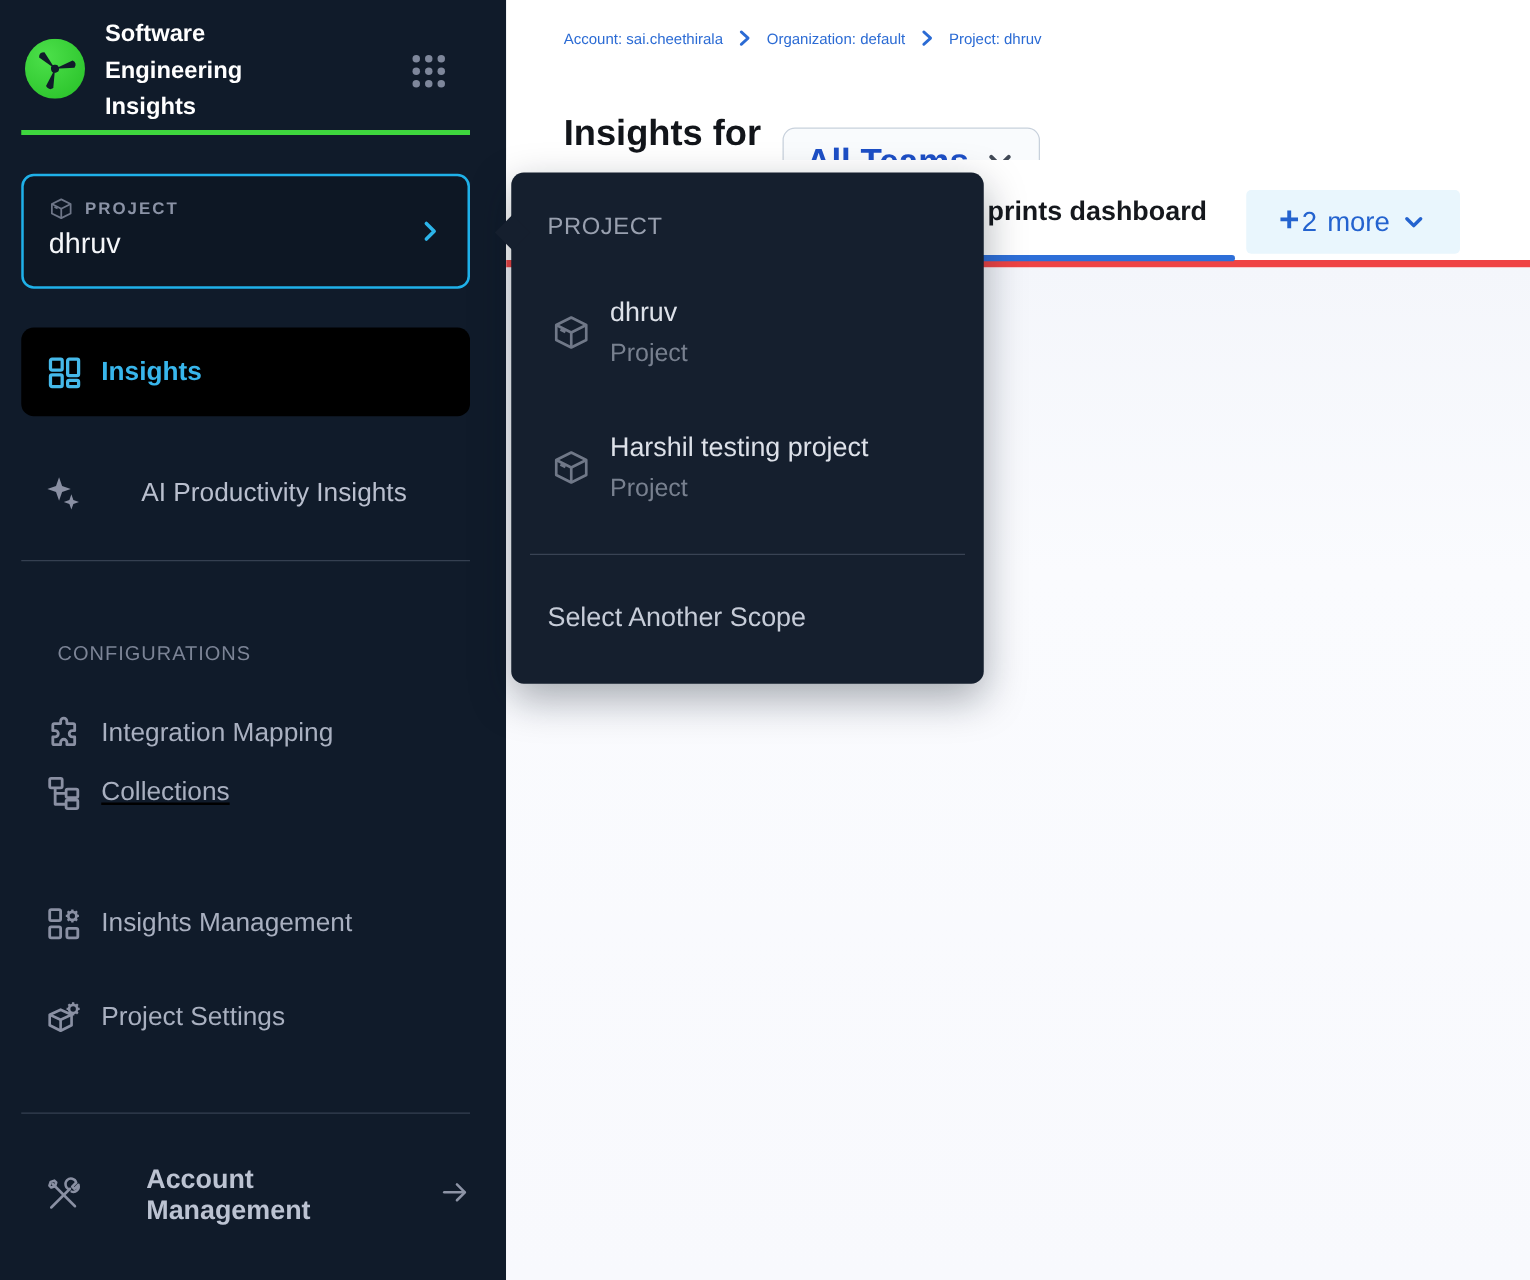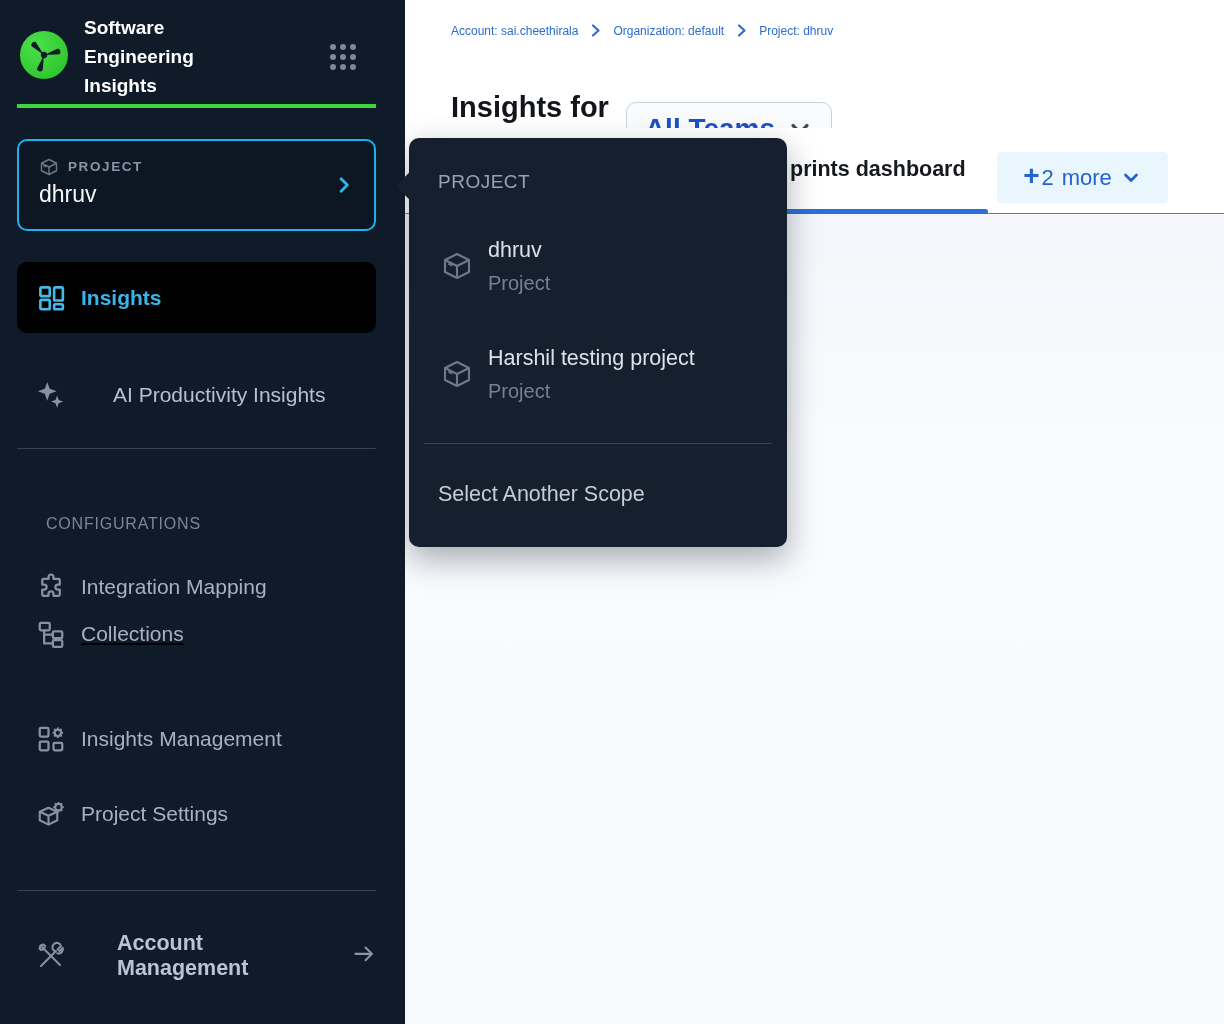--- a/index.html
+++ b/index.html
@@ -52,21 +52,21 @@
   .crumb-sep{width:17px;height:17px;display:flex;align-items:center;}
   .title-row{position:absolute;left:46px;top:58px;display:flex;align-items:center;}
   .page-title{font-size:29px;font-weight:700;color:#12151a;}
   .team-btn{margin-left:17px;display:flex;align-items:center;gap:12px;height:52px;
             padding:0 18px;background:#f9fbfd;border:1px solid #c8d1dc;border-radius:10px;
             cursor:pointer;margin-top:44px;}
   .team-btn .team-val{font-size:28px;font-weight:700;color:#1d4fc6;}
   .team-btn svg{width:26px;height:26px;}
 
   .tab-row{position:absolute;left:0;top:128px;width:819px;height:86px;background:#fff;
-           border-bottom:1px solid #ef4444;box-sizing:border-box;}
+           border-bottom:6px solid #ef4444;box-sizing:border-box;}
   .tab-active{position:absolute;left:385px;top:29px;font-size:21.5px;font-weight:700;
               color:#15181d;white-space:nowrap;cursor:pointer;}
   .tab-underline{position:absolute;left:295px;bottom:-1px;width:288px;height:5px;
                  background:#2e6fd8;border-radius:3px;}
   .more-chip{position:absolute;left:592px;top:24px;width:171px;height:51px;background:#e9f6fd;
              border-radius:4px;display:flex;align-items:center;justify-content:center;gap:8px;
              color:#2463cf;cursor:pointer;}
   .more-chip .plus{font-size:28px;font-weight:700;line-height:1;margin-top:-3px;}
   .more-chip .count{font-size:22px;margin-left:-6px;}
   .more-chip .more-word{font-size:22px;}

